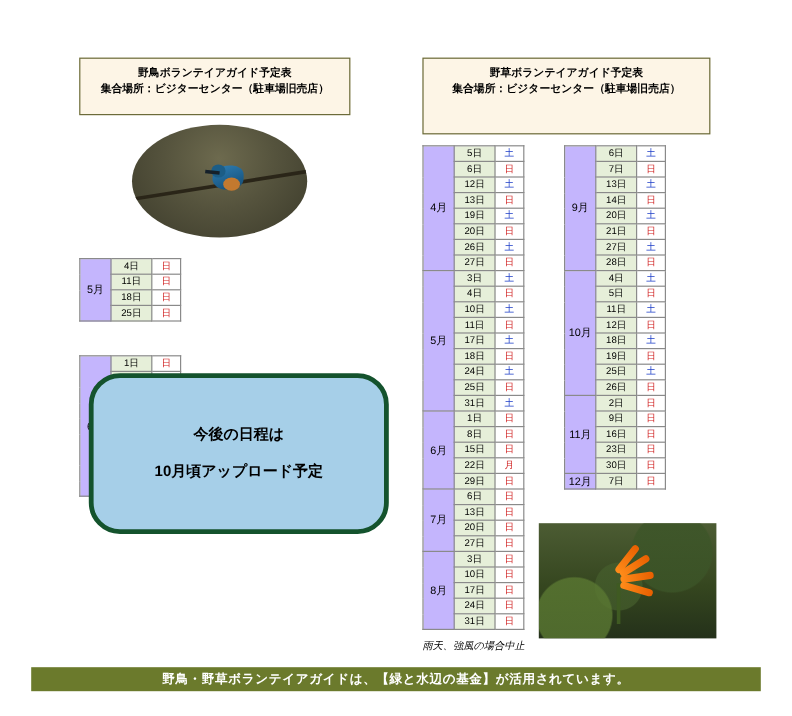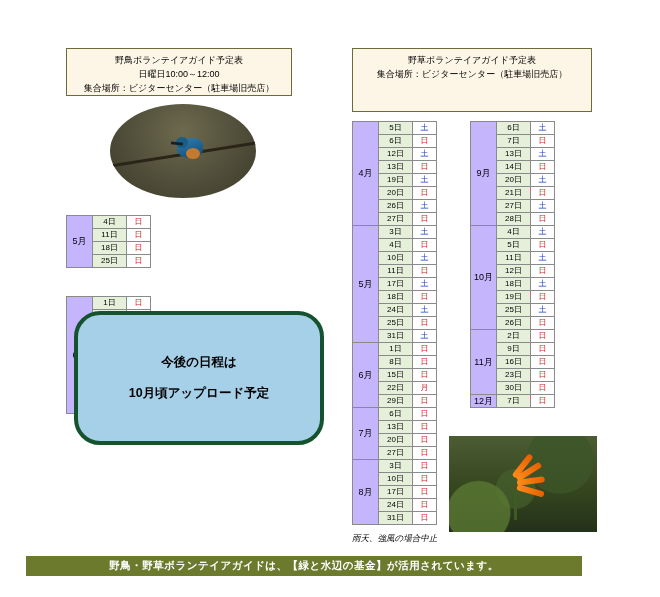--- a/index.html
+++ b/index.html
@@ -12,21 +12,21 @@
     color:#000;
   }
   .stage{position:relative;width:660px;height:597px;}
 
   
   .hdr{
     position:absolute;
     background:#fdf5e6;
     border:1px solid #6b6b3a;
     text-align:center;
-    font-weight:normal;
+    font-weight:bold;
     font-size:9px;
     line-height:14px;
     padding:4px 2px;
     box-sizing:border-box;
   }
   #hdr-left{left:66px;top:48px;width:226px;height:48px;}
   #hdr-right{left:352px;top:48px;width:240px;height:64px;}
 
   
   #bird-photo{
@@ -121,36 +121,35 @@
     font-weight:bold;font-size:12.5px;color:#000;
   }
 
   
   #footnote{
     position:absolute;left:352px;top:533px;font-size:8.5px;color:#000;font-style:italic;
   }
 
   
   #banner{
-    position:absolute;left:26px;top:556px;width:556px;height:20px;
+    position:absolute;left:26px;top:556px;width:608px;height:20px;
     background:#6b7a2c;
     color:#ffffff;
     font-weight:bold;font-size:10.5px;
     display:flex;align-items:center;justify-content:center;
     letter-spacing:.5px;
   }
 </style>
 </head>
 <body>
 
 <div class="stage">
 
   <div class="hdr" id="hdr-left">
     <div>野鳥ボランテイアガイド予定表</div>
-    <div>日曜日10:00～12:00</div>
     <div>集合場所：ビジターセンター（駐車場旧売店）</div>
   </div>
 
   <div class="hdr" id="hdr-right">
     <div>野草ボランテイアガイド予定表</div>
     <div>集合場所：ビジターセンター（駐車場旧売店）</div>
   </div>
 
   <div id="bird-photo">
     <div class="branch"></div>

